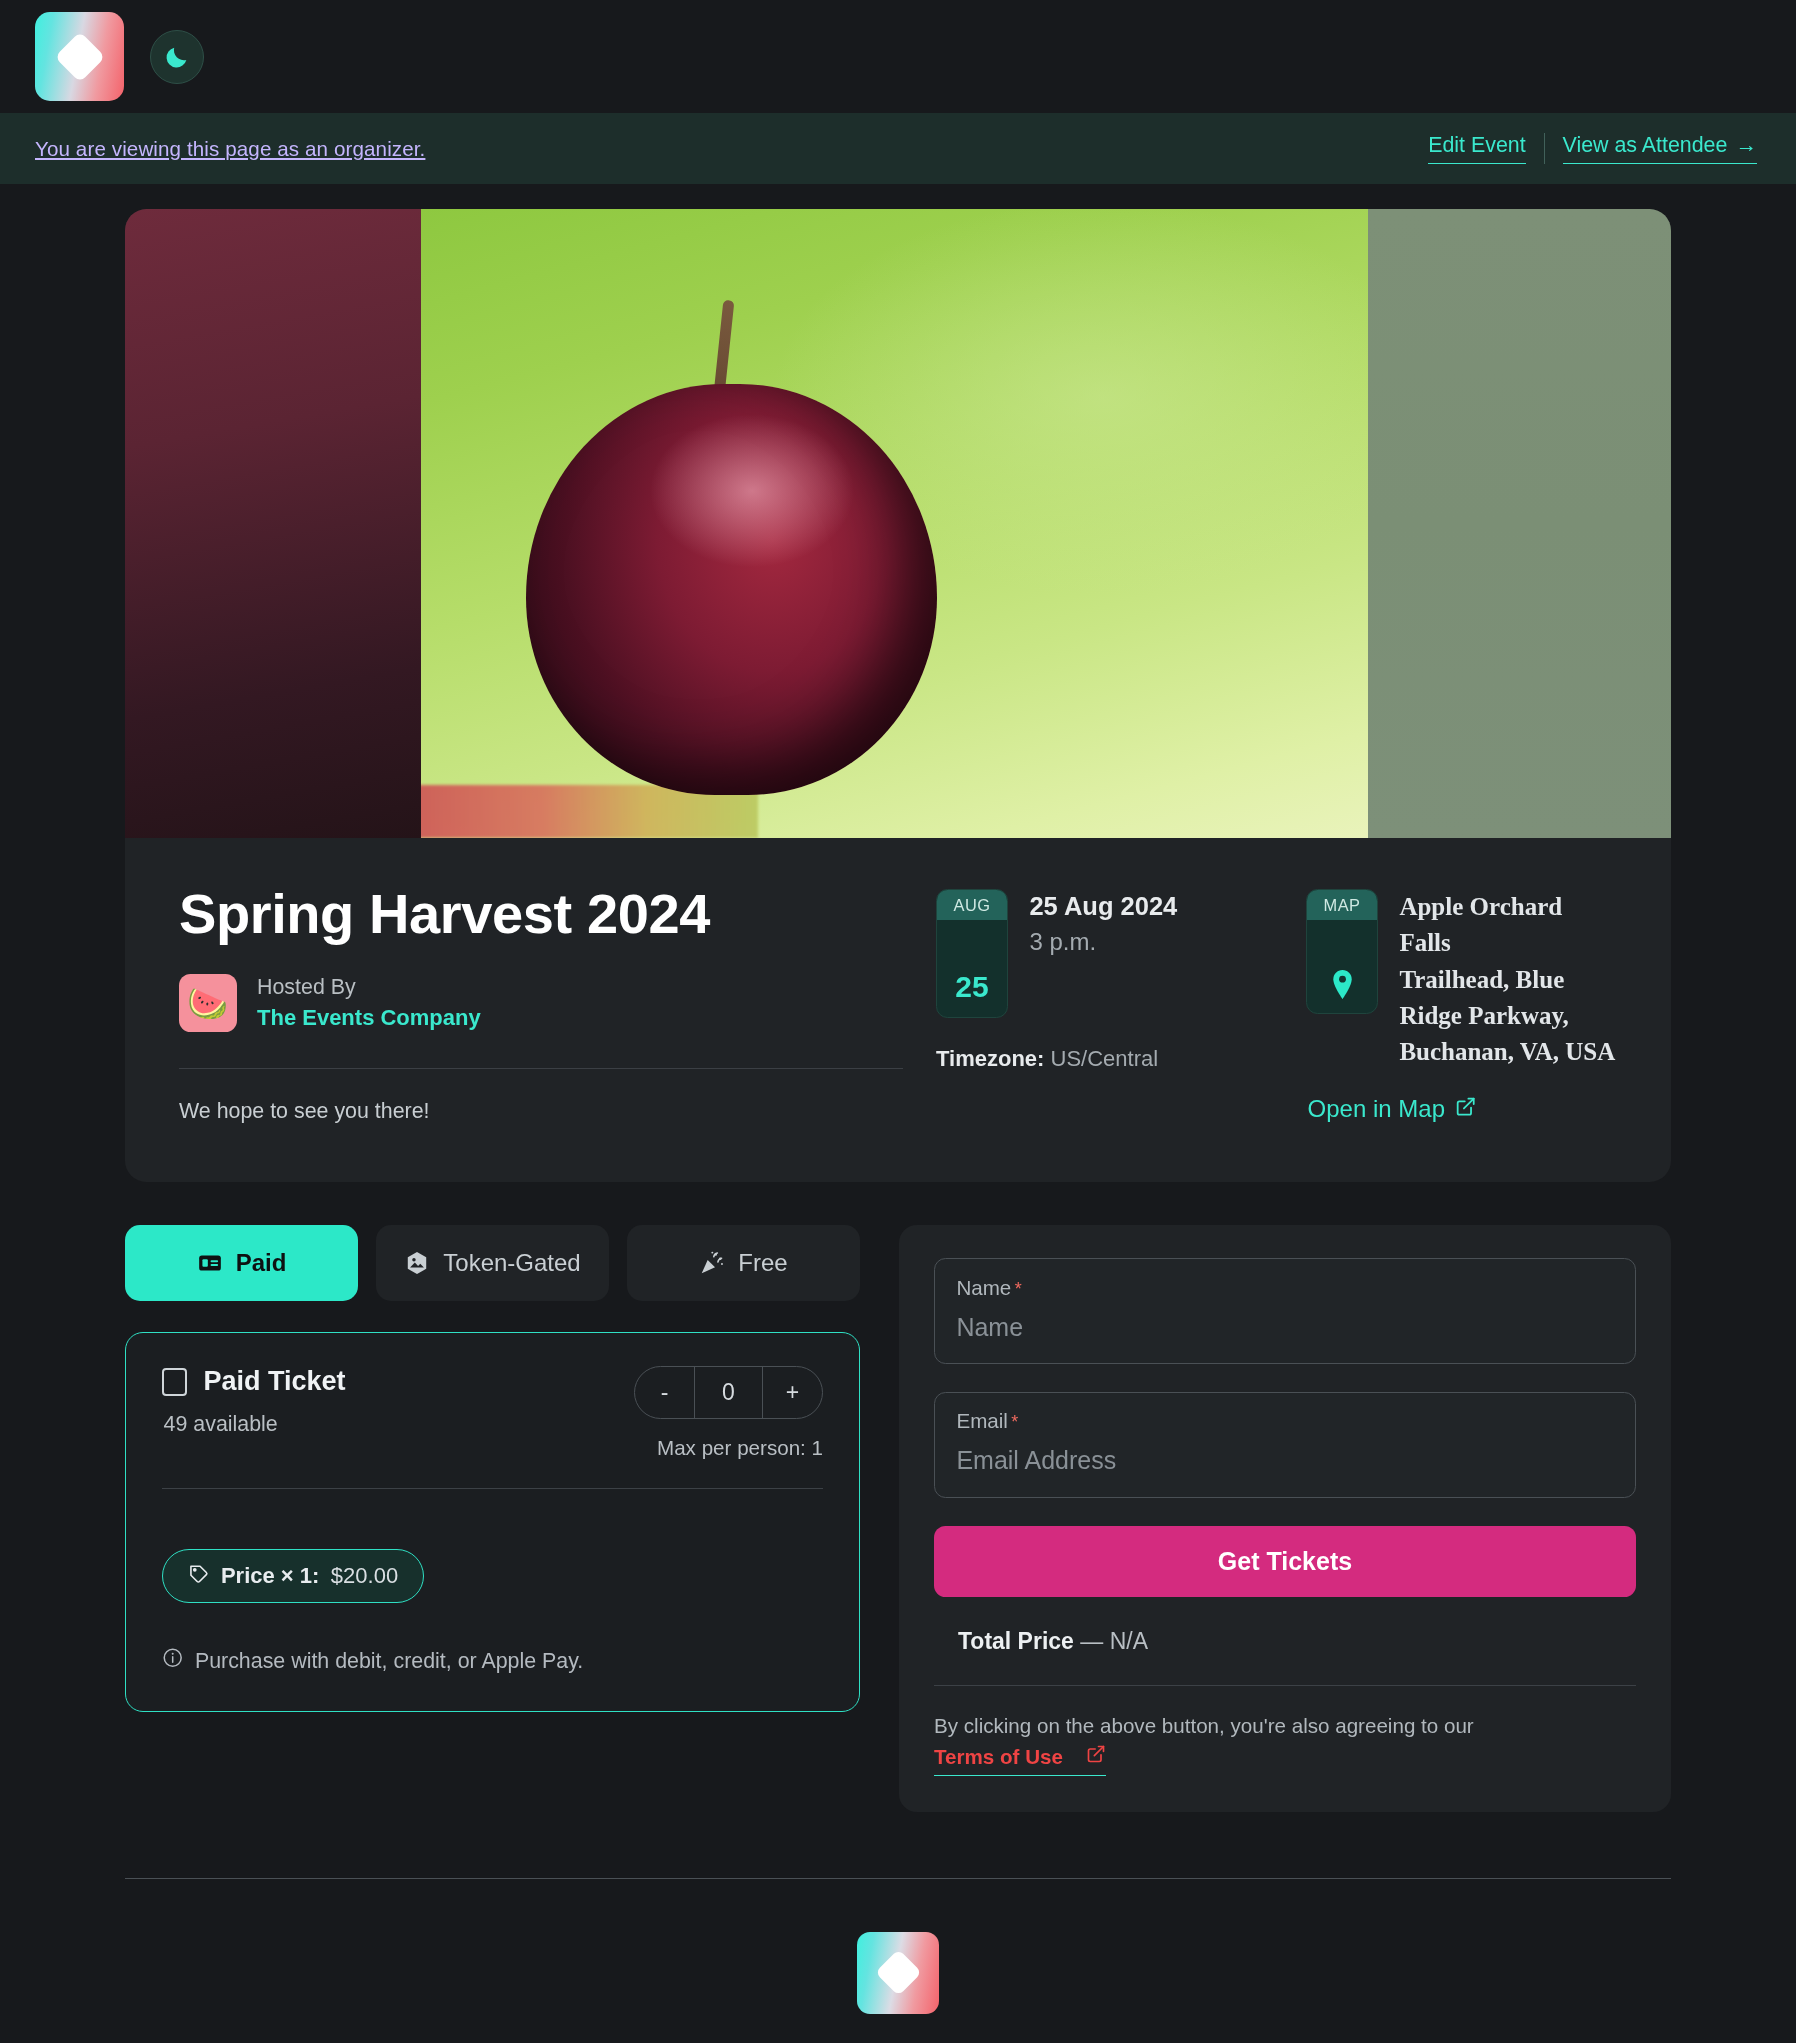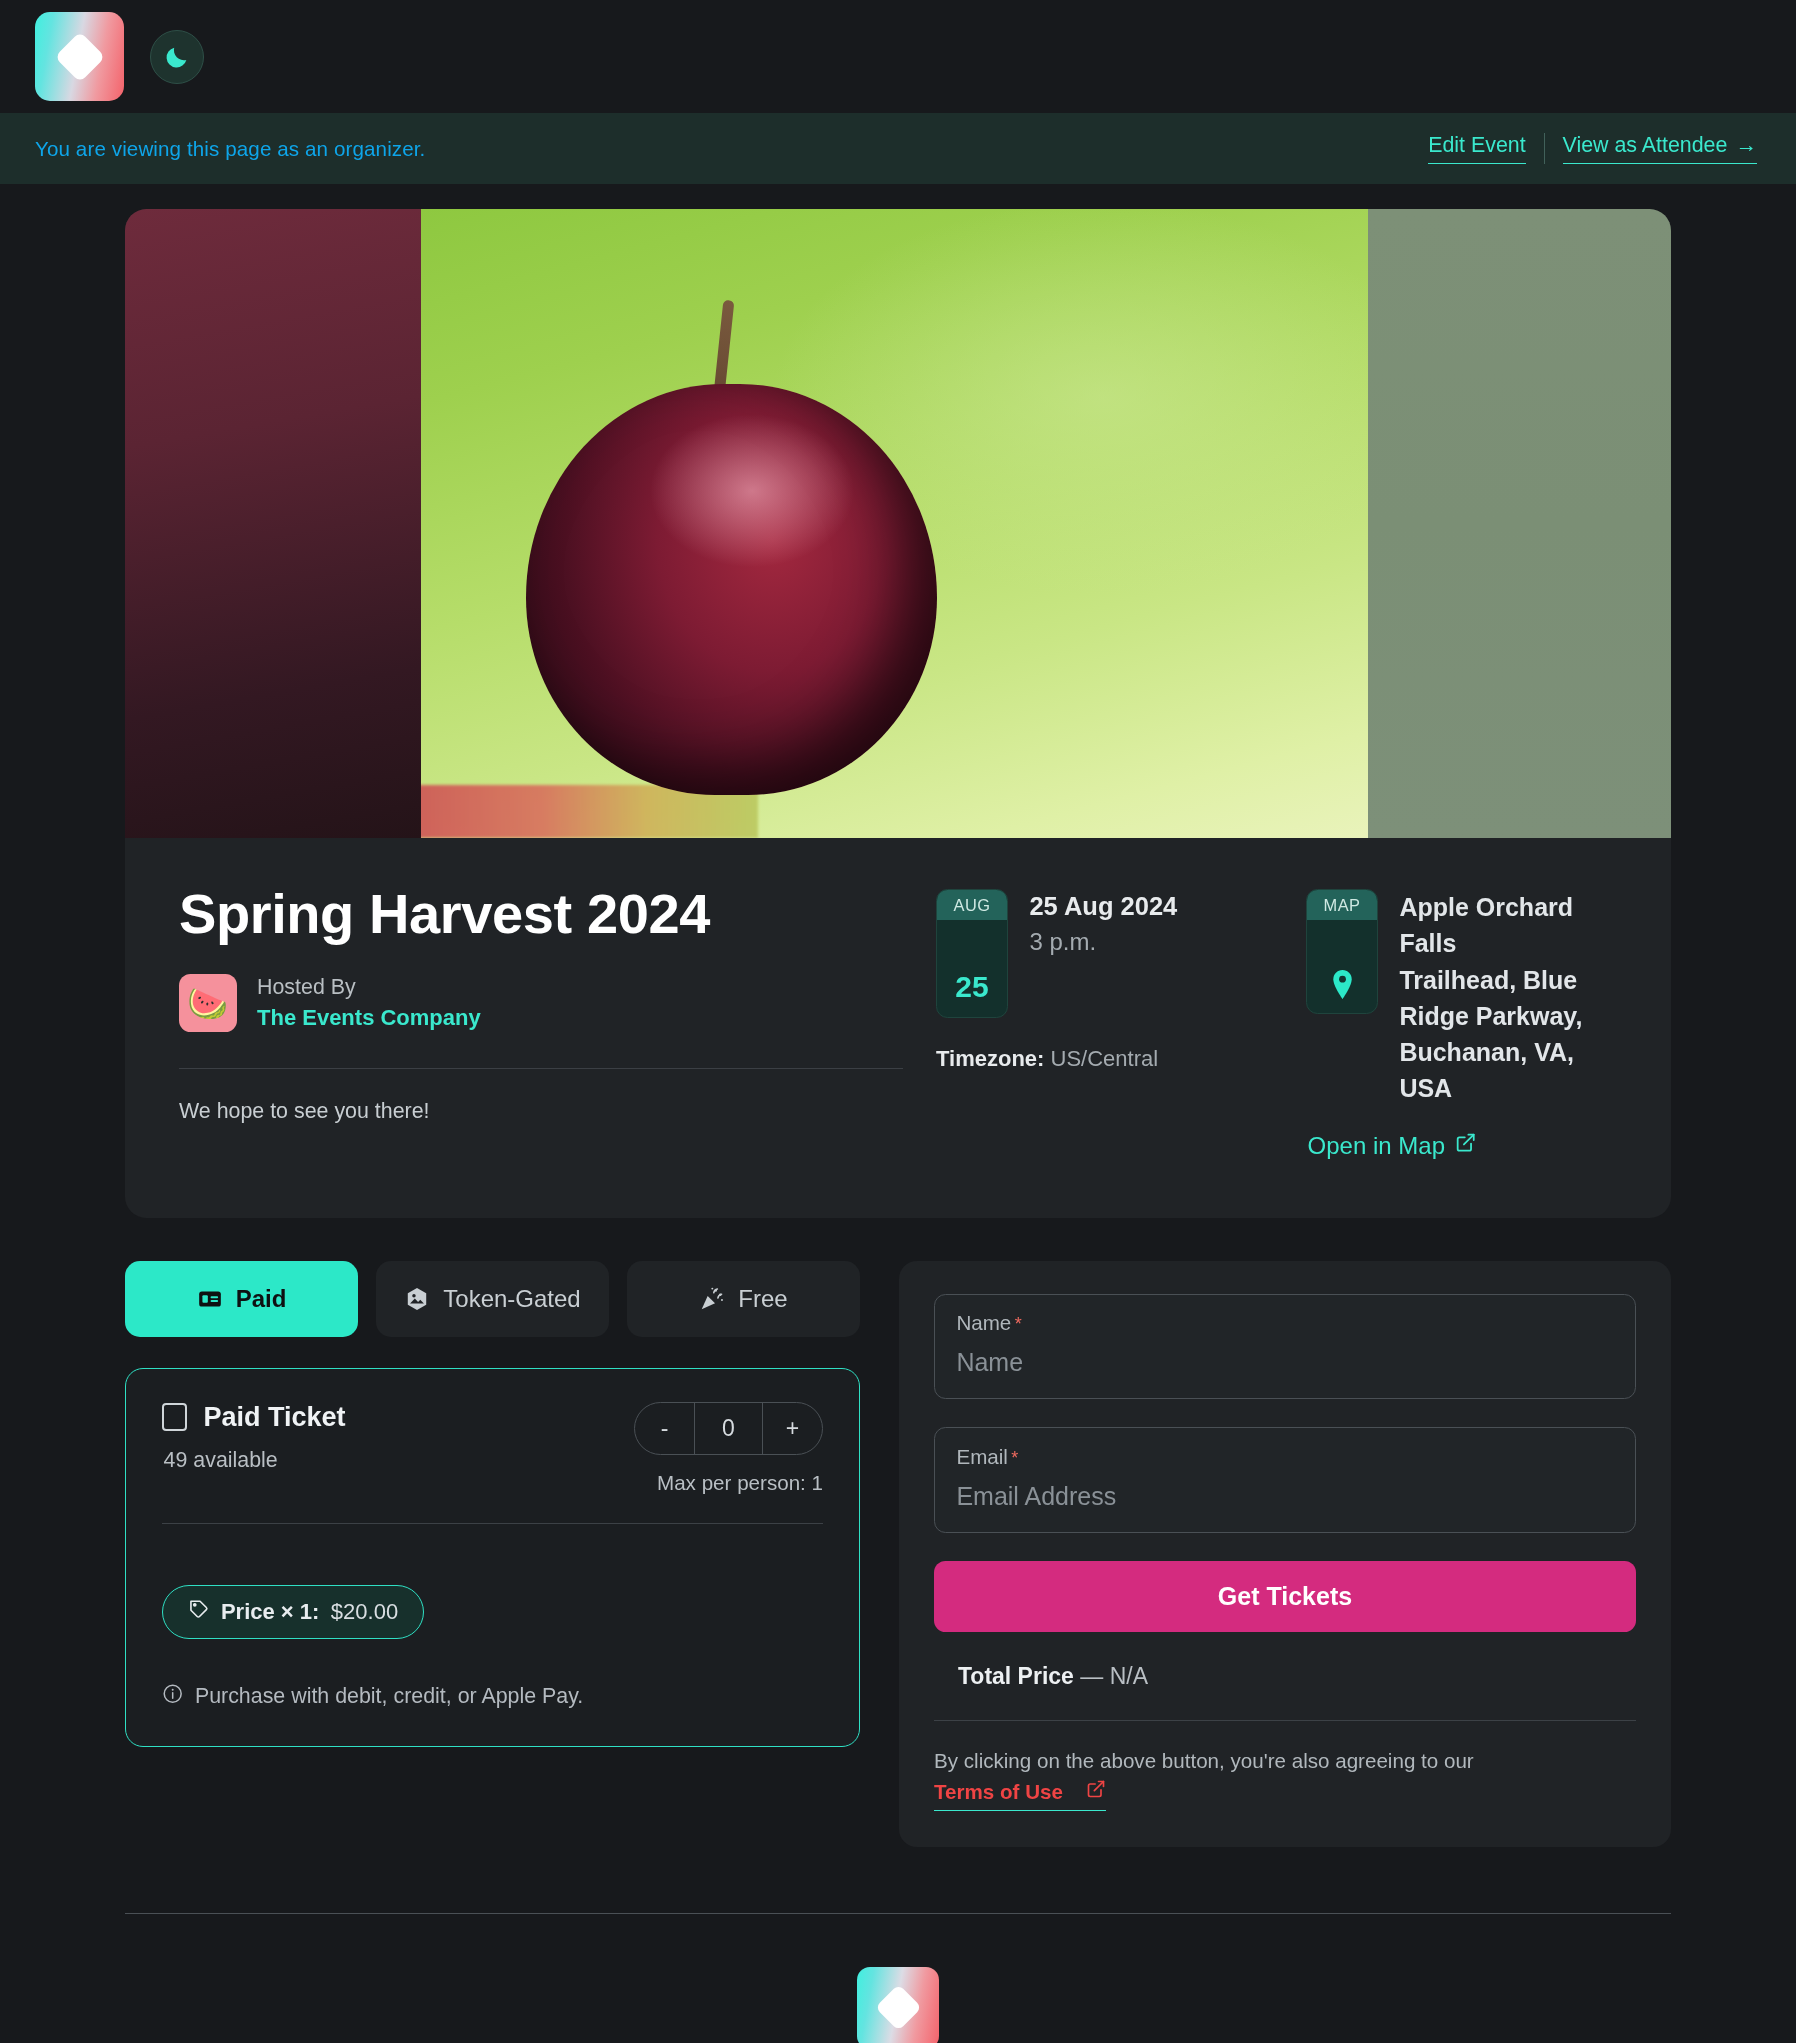--- a/index.html
+++ b/index.html
@@ -46,23 +46,24 @@
   
   .org-banner {
     background: #1d2e2b;
     height: 71px;
     display: flex;
     align-items: center;
     justify-content: space-between;
     padding: 0 39px 0 35px;
   }
   .org-banner .msg {
-    color: #0ea5e9;
+    color: #c4b5fd;
     font-size: 20.6px;
     letter-spacing: 0.1px;
+    text-decoration: underline;
   }
   .org-links { display: flex; align-items: center; gap: 0; }
   .org-links a {
     color: #3ae8cd;
     font-size: 21.4px;
     text-decoration: none;
     border-bottom: 1.6px solid #3ae8cd;
     padding-bottom: 4.1px;
     display: inline-flex;
     align-items: center;
@@ -199,21 +200,21 @@
     min-height: 51px;
     margin-top: 40px;
   }
   .meta-text { padding-top: 3.3px; }
   .meta-primary { color: #e8ebed; font-size: 25.5px; font-weight: 700; }
   .meta-secondary { color: #a4abb0; font-size: 24px; margin-top: 6.6px; }
   .timezone { margin-top: 28px; font-size: 22px; color: #a4abb0; }
   .timezone b { color: #e8ebed; }
 
   .info-right { flex: 1 1 auto; padding-top: 5px; }
-  .addr-lines { color: #e2e6e9; font-size: 25px; font-weight: 700; line-height: 1.45; }
+  .addr-lines { color: #e2e6e9; font-size: 25px; font-weight: 700; line-height: 1.45; font-family: Liberation Serif, serif; }
   .map-link {
     display: inline-flex; align-items: center; gap: 10px;
     color: #3ae8cd; font-size: 24px; text-decoration: none;
     margin-top: 25px; margin-left: 1.6px;
   }
 
   
   .ticket-section {
     display: flex;
     gap: 39px;

